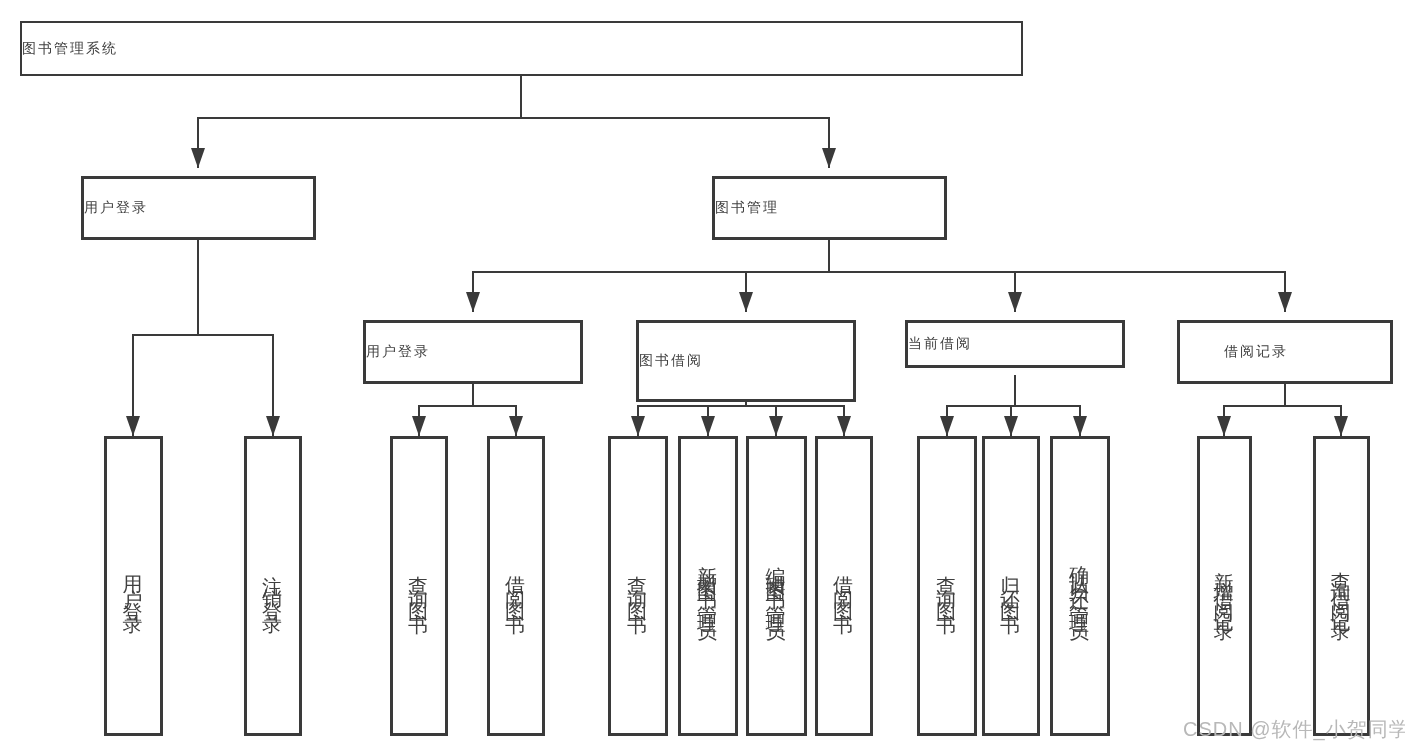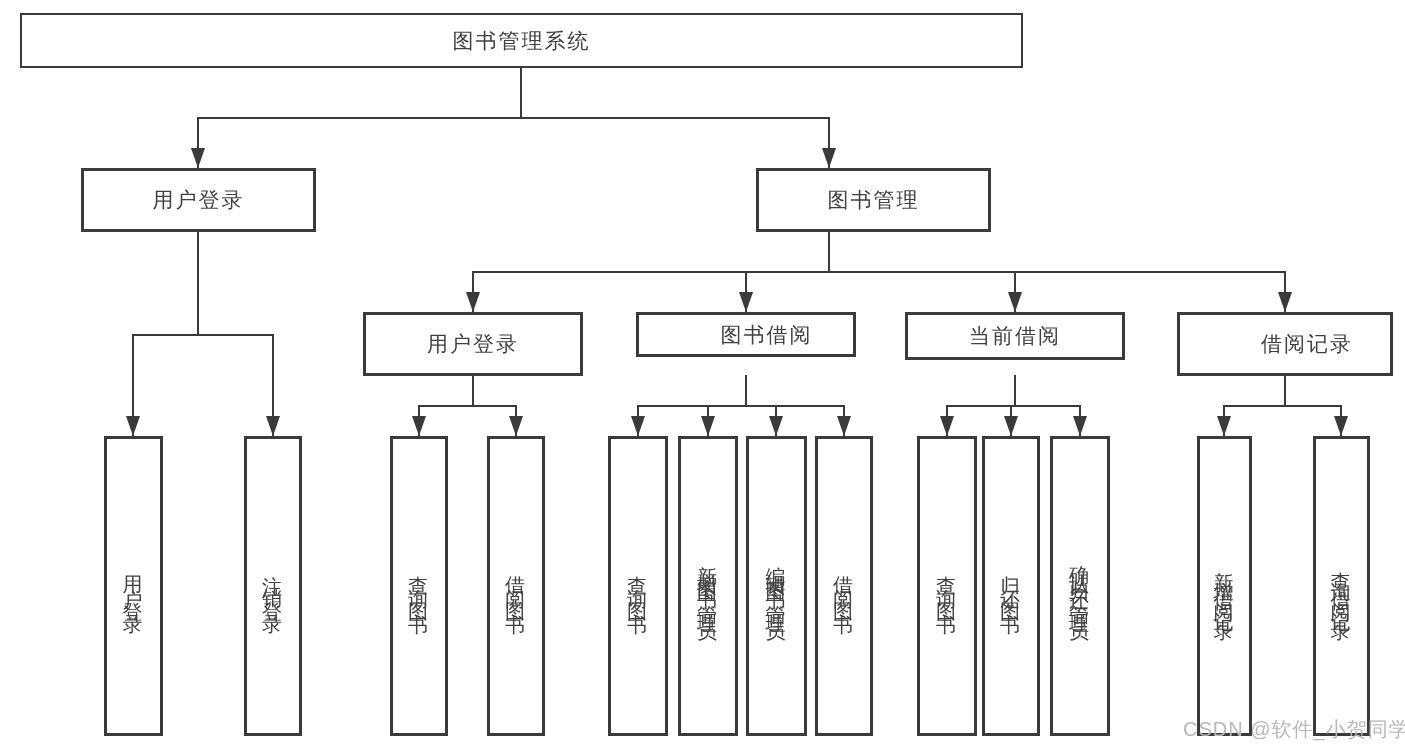--- a/index.html
+++ b/index.html
@@ -16,22 +16,22 @@
     background:var(--bg);
     font-family:"Liberation Sans","DejaVu Sans",sans-serif;
     overflow:hidden;
   }
   .connectors{position:absolute;left:0;top:0;width:1405px;height:747px;pointer-events:none;}
   .connectors line{stroke:var(--line);stroke-width:2;}
   .arrowhead{fill:var(--line);stroke:none;}
   .hnode{
     position:absolute;box-sizing:border-box;
     border:3px solid var(--border);background:var(--bg);
-    display:flex;align-items:center;justify-content:center;
-    font-size:21px;color:var(--text);letter-spacing:2px;
+    display:flex;align-items:center;
+    font-size:14px;color:var(--text);letter-spacing:2px;margin-top:8px;
   }
   .hnode.root{border-width:2px;}
   .vnode{
     position:absolute;box-sizing:border-box;
     border:3px solid var(--border);background:var(--bg);
     display:flex;align-items:center;justify-content:center;
     writing-mode:vertical-rl;text-orientation:mixed;
     font-size:20px;color:var(--text);letter-spacing:8px;
   }
   .vnode.s4{letter-spacing:13px;}
@@ -95,28 +95,28 @@
     <line x1="1341" y1="406" x2="1341" y2="436" marker-end="url(#arrow)"></line>
   </svg>
 
   <div class="hnode root" style="left:20px;top:13px;width:1003px;height:55px;">
     <span>图书管理系统</span>
   </div>
 
   <div class="hnode" style="left:81px;top:168px;width:235px;height:64px;">
     <span>用户登录</span>
   </div>
-  <div class="hnode" style="left:756px;top:168px;width:235px;height:64px;">
+  <div class="hnode" style="left:712px;top:168px;width:235px;height:64px;">
     <span>图书管理</span>
   </div>
 
   <div class="hnode" style="left:363px;top:312px;width:220px;height:64px;">
     <span>用户登录</span>
   </div>
-  <div class="hnode" style="left:636px;top:312px;width:220px;height:45px;padding-left:41px;">
+  <div class="hnode" style="left:636px;top:312px;width:220px;height:82px;">
     <span>图书借阅</span>
   </div>
   <div class="hnode" style="left:905px;top:312px;width:220px;height:48px;">
     <span>当前借阅</span>
   </div>
   <div class="hnode" style="left:1177px;top:312px;width:216px;height:64px;padding-left:44px;">
     <span>借阅记录</span>
   </div>
 
   <div class="vnode s4" style="left:104px;top:436px;width:59px;height:300px;">

